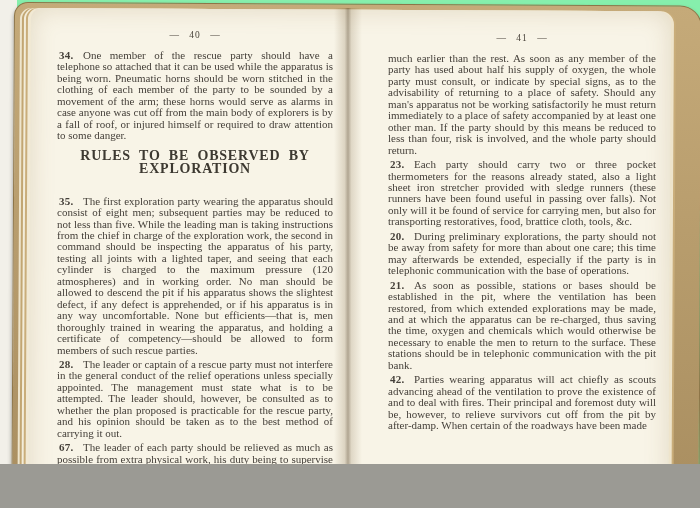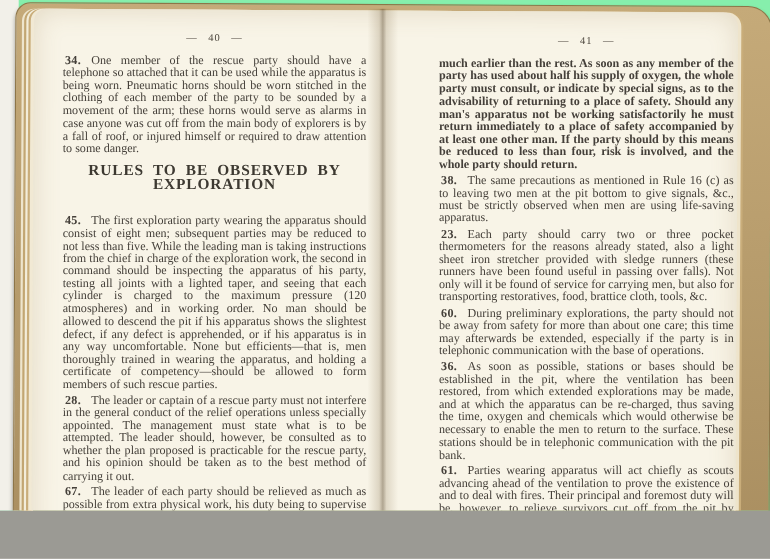--- a/index.html
+++ b/index.html
@@ -27,28 +27,28 @@
              inset 0 0 24px rgba(150,118,66,.22); }
 
   
   .gutter { position:absolute; left:334px; top:8px; width:28px; height:488px; pointer-events:none;
             background:linear-gradient(90deg, rgba(110,85,45,0) 0%, rgba(110,85,45,.20) 38%,
                        rgba(75,55,25,.42) 50%, rgba(110,85,45,.18) 62%, rgba(110,85,45,0) 100%); }
 
   
   .page-col { position:absolute; color:#46413a; }
   .left-col  { left:57px;  top:30px; width:276px; }
-  .right-col { left:399px; top:33px; width:268px; }
+  .right-col { left:388px; top:33px; width:268px; }
 
   .page-head { text-align:center; font-size:9.5px; letter-spacing:1px; word-spacing:6px;
                color:#4c463d; margin-bottom:10px; }
 
   .para { position:relative; text-align:justify; text-indent:26px;
           font-size:11px; line-height:11.45px; margin-bottom:3px; color:#45403a; }
-  .para.cont { text-indent:0;font-weight:bold; }
+  .para.cont { text-indent:0; }
   .pnum { position:absolute; left:-24px; top:0; font-weight:700; letter-spacing:.3px; }
 
   .heading { font-weight:700; text-align:center; font-size:14px; line-height:13.5px;
              letter-spacing:.8px; word-spacing:4px; color:#3d3931; margin:7px 0 20px; }
 </style>
 </head>
 <body>
 
 <div id="canvas">
 
@@ -66,21 +66,21 @@
     <div class="para">
       <span class="pnum">34.</span>
       <span>One member of the rescue party should have a telephone so attached that it can be used while the apparatus is being worn.  Pneumatic horns should be worn stitched in the clothing of each member of the party to be sounded by a movement of the arm; these horns would serve as alarms in case anyone was cut off from the main body of explorers is by a fall of roof, or injured himself or required to draw attention to some danger.</span>
     </div>
 
     <div class="heading">
       <div>RULES TO BE OBSERVED BY EXPLORATION</div>
     </div>
 
     <div class="para">
-      <span class="pnum">45.</span>
+      <span class="pnum">35.</span>
       <span>The first exploration party wearing the apparatus should consist of eight men; subsequent parties may be reduced to not less than five.  While the leading man is taking instructions from the chief in charge of the exploration work, the second in command should be inspecting the apparatus of his party, testing all joints with a lighted taper, and seeing that each cylinder is charged to the maximum pressure (120 atmospheres) and in working order.  No man should be allowed to descend the pit if his apparatus shows the slightest defect, if any defect is apprehended, or if his apparatus is in any way uncomfortable.  None but efficients—that is, men thoroughly trained in wearing the apparatus, and holding a certificate of competency—should be allowed to form members of such rescue parties.</span>
     </div>
 
     <div class="para">
       <span class="pnum">28.</span>
       <span>The leader or captain of a rescue party must not interfere in the general conduct of the relief operations unless specially appointed.  The management must state what is to be attempted. The leader should, however, be consulted as to whether the plan proposed is practicable for the rescue party, and his opinion should be taken as to the best method of carrying it out.</span>
     </div>
 
     <div class="para">
       <span class="pnum">67.</span>
@@ -88,39 +88,35 @@
     </div>
   </div>
 
   <div class="page-col right-col">
     <div class="page-head">—  41  —</div>
 
     <div class="para cont">
       <span>much earlier than the rest.  As soon as any member of the party has used about half his supply of oxygen, the whole party must consult, or indicate by special signs, as to the advisability of returning to a place of safety.  Should any man's apparatus not be working satisfactorily he must return immediately to a place of safety accompanied by at least one other man.  If the party should by this means be reduced to less than four, risk is involved, and the whole party should return.</span>
     </div>
 
-    <div class="para">
-      <span class="pnum">38.</span>
-      <span>The same precautions as mentioned in Rule 16 (c) as to leaving two men at the pit bottom to give signals, &amp;c., must be strictly observed when men are using life-saving apparatus.</span>
-    </div>
 
     <div class="para">
       <span class="pnum">23.</span>
       <span>Each party should carry two or three pocket thermometers for the reasons already stated, also a light sheet iron stretcher provided with sledge runners (these runners have been found useful in passing over falls).  Not only will it be found of service for carrying men, but also for transporting restoratives, food, brattice cloth, tools, &amp;c.</span>
     </div>
 
     <div class="para">
-      <span class="pnum">60.</span>
+      <span class="pnum">20.</span>
       <span>During preliminary explorations, the party should not be away from safety for more than about one care; this time may afterwards be extended, especially if the party is in telephonic communication with the base of operations.</span>
     </div>
 
     <div class="para">
-      <span class="pnum">36.</span>
+      <span class="pnum">21.</span>
       <span>As soon as possible, stations or bases should be established in the pit, where the ventilation has been restored, from which extended explorations may be made, and at which the apparatus can be re-charged, thus saving the time, oxygen and chemicals which would otherwise be necessary to enable the men to return to the surface.  These stations should be in telephonic communication with the pit bank.</span>
     </div>
 
     <div class="para">
-      <span class="pnum">61.</span>
+      <span class="pnum">42.</span>
       <span>Parties wearing apparatus will act chiefly as scouts advancing ahead of the ventilation to prove the existence of and to deal with fires.  Their principal and foremost duty will be, however, to relieve survivors cut off from the pit by after-damp.  When certain of the roadways have been made</span>
     </div>
   </div>
 
 </div>
 
 </body></html>

